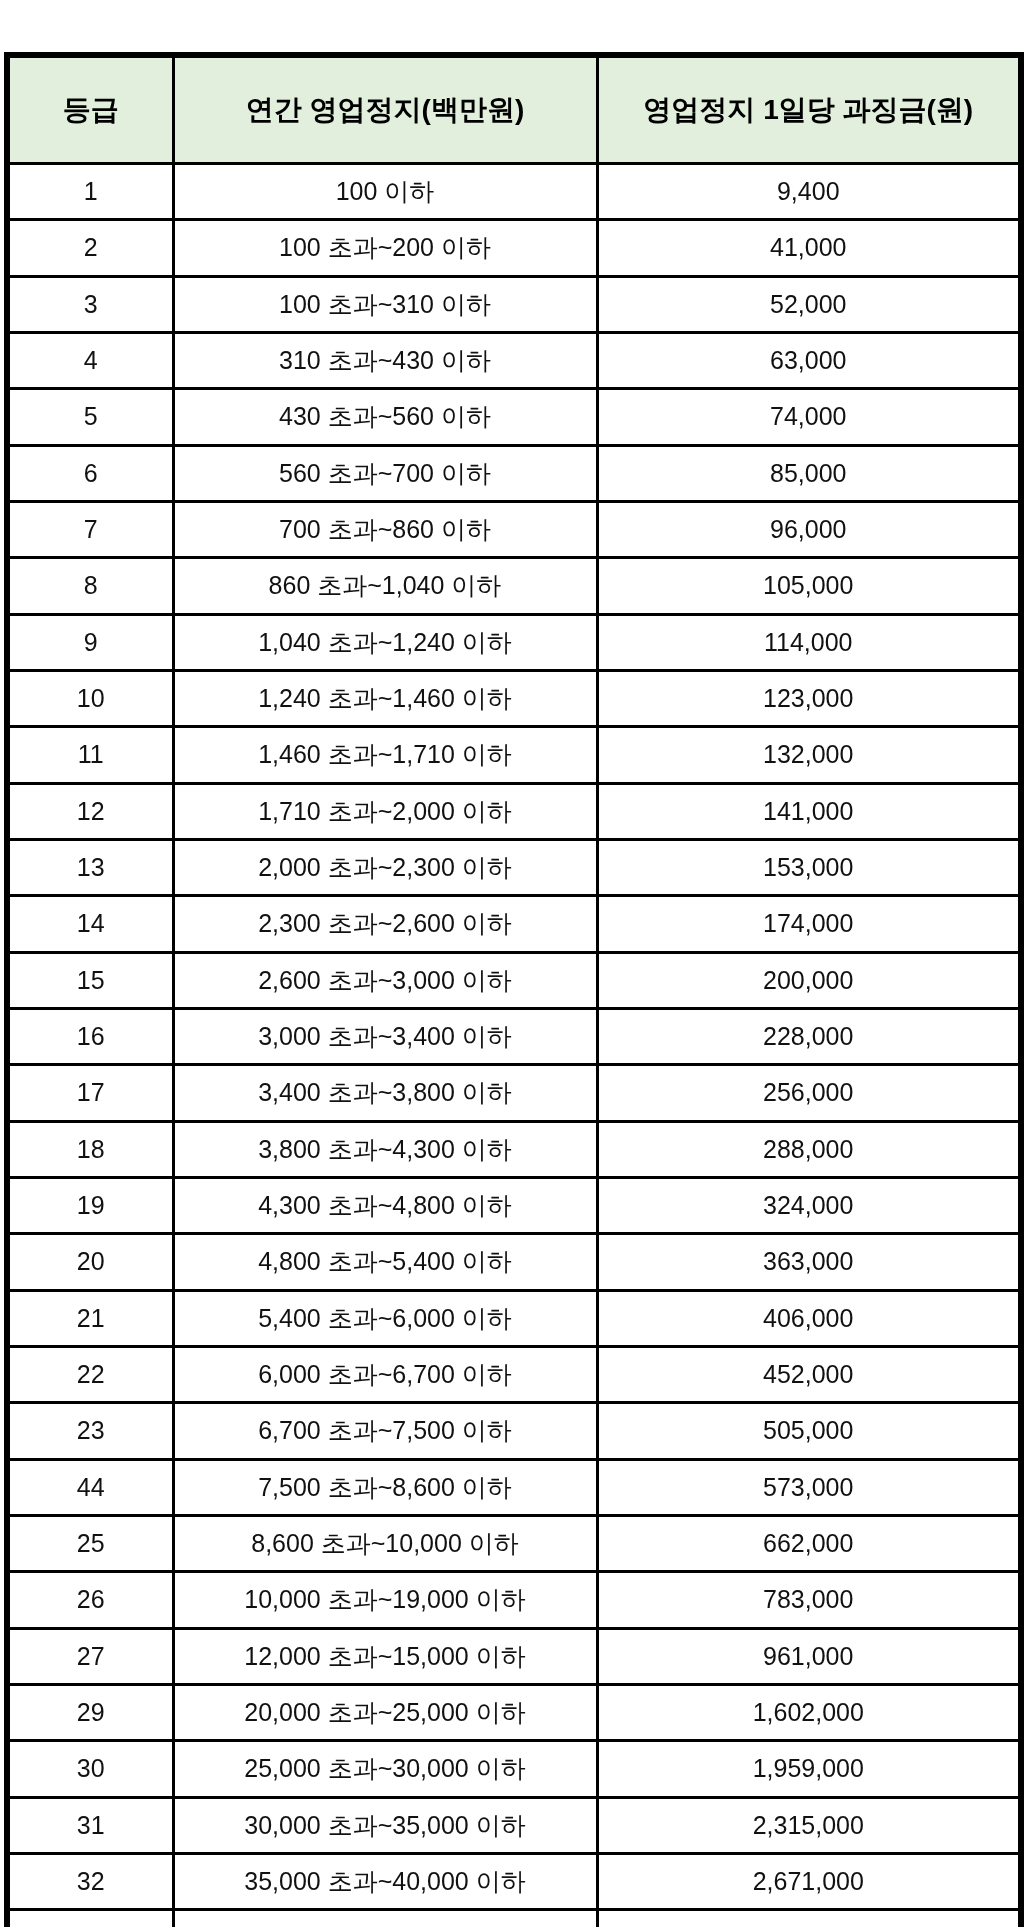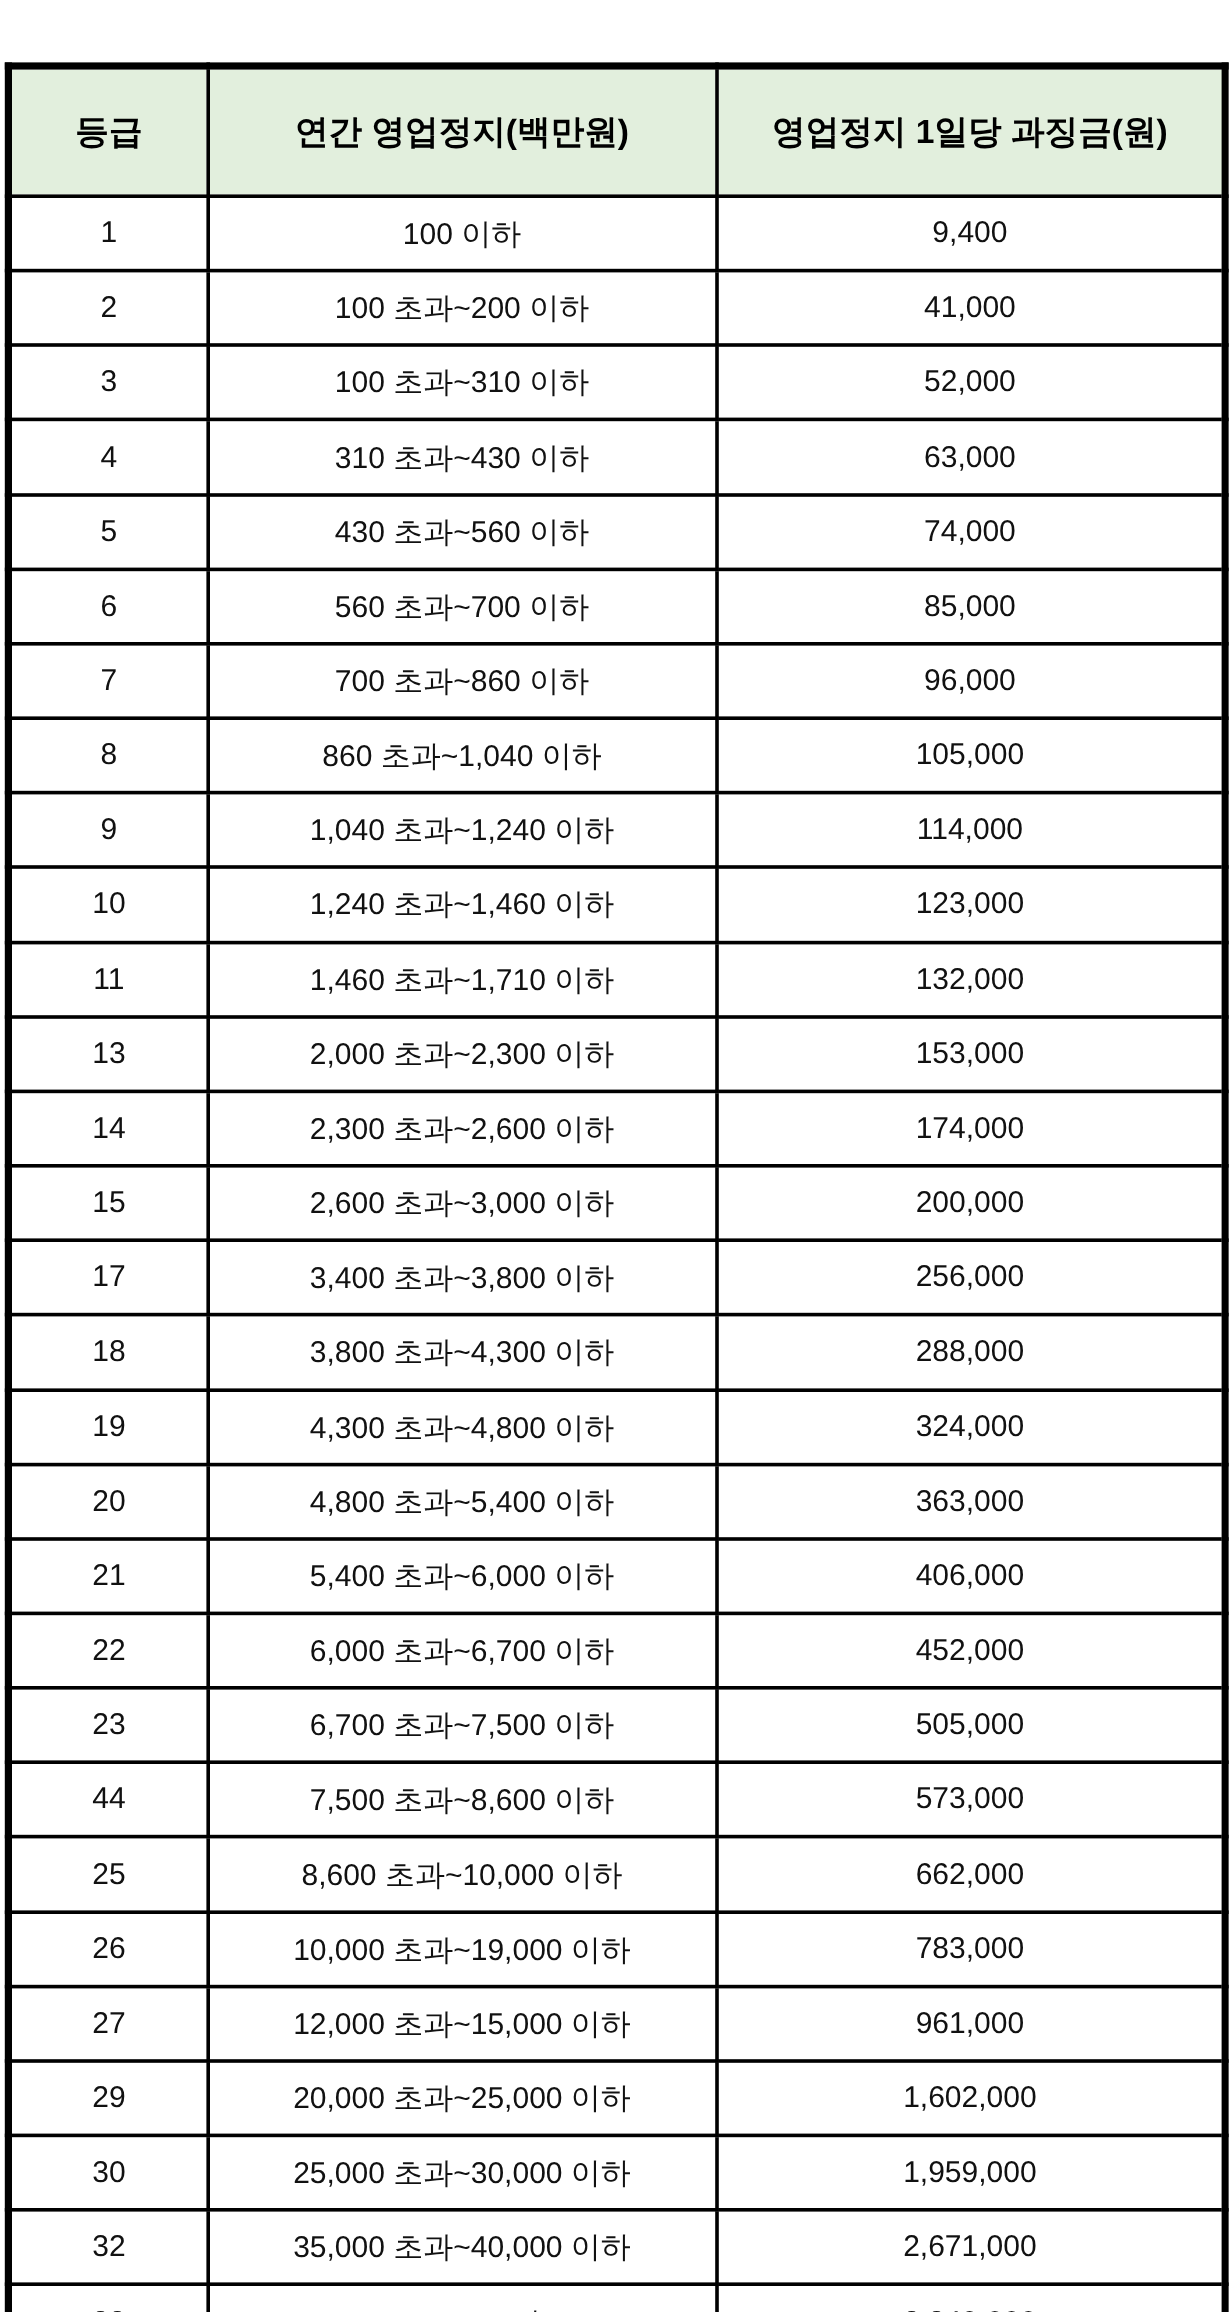--- a/index.html
+++ b/index.html
@@ -121,35 +121,45 @@
           <td>10</td>
           <td>1,240 초과~1,460 이하</td>
           <td>123,000</td>
         </tr>
         <tr>
           <td>11</td>
           <td>1,460 초과~1,710 이하</td>
           <td>132,000</td>
         </tr>
         <tr>
+          <td>12</td>
+          <td>1,710 초과~2,000 이하</td>
+          <td>141,000</td>
+        </tr>
+        <tr>
           <td>13</td>
           <td>2,000 초과~2,300 이하</td>
           <td>153,000</td>
         </tr>
         <tr>
           <td>14</td>
           <td>2,300 초과~2,600 이하</td>
           <td>174,000</td>
         </tr>
         <tr>
           <td>15</td>
           <td>2,600 초과~3,000 이하</td>
           <td>200,000</td>
         </tr>
         <tr>
+          <td>16</td>
+          <td>3,000 초과~3,400 이하</td>
+          <td>228,000</td>
+        </tr>
+        <tr>
           <td>17</td>
           <td>3,400 초과~3,800 이하</td>
           <td>256,000</td>
         </tr>
         <tr>
           <td>18</td>
           <td>3,800 초과~4,300 이하</td>
           <td>288,000</td>
         </tr>
         <tr>
@@ -199,20 +209,25 @@
         </tr>
         <tr>
           <td>29</td>
           <td>20,000 초과~25,000 이하</td>
           <td>1,602,000</td>
         </tr>
         <tr>
           <td>30</td>
           <td>25,000 초과~30,000 이하</td>
           <td>1,959,000</td>
+        </tr>
+        <tr>
+          <td>31</td>
+          <td>30,000 초과~35,000 이하</td>
+          <td>2,315,000</td>
         </tr>
         <tr>
           <td>32</td>
           <td>35,000 초과~40,000 이하</td>
           <td>2,671,000</td>
         </tr>
         <tr>
           <td>33</td>
           <td>40,000 초과</td>
           <td>2,849,000</td>

